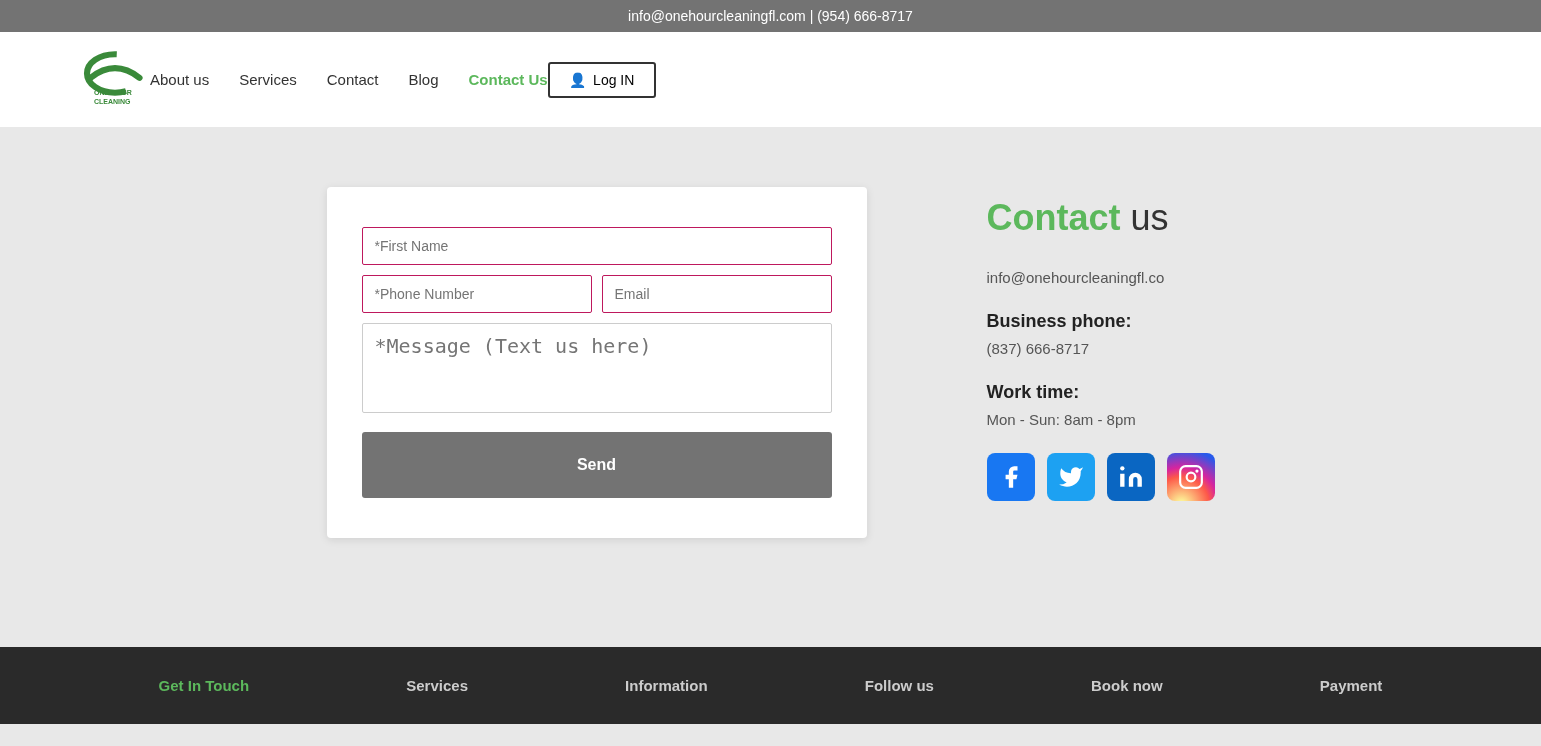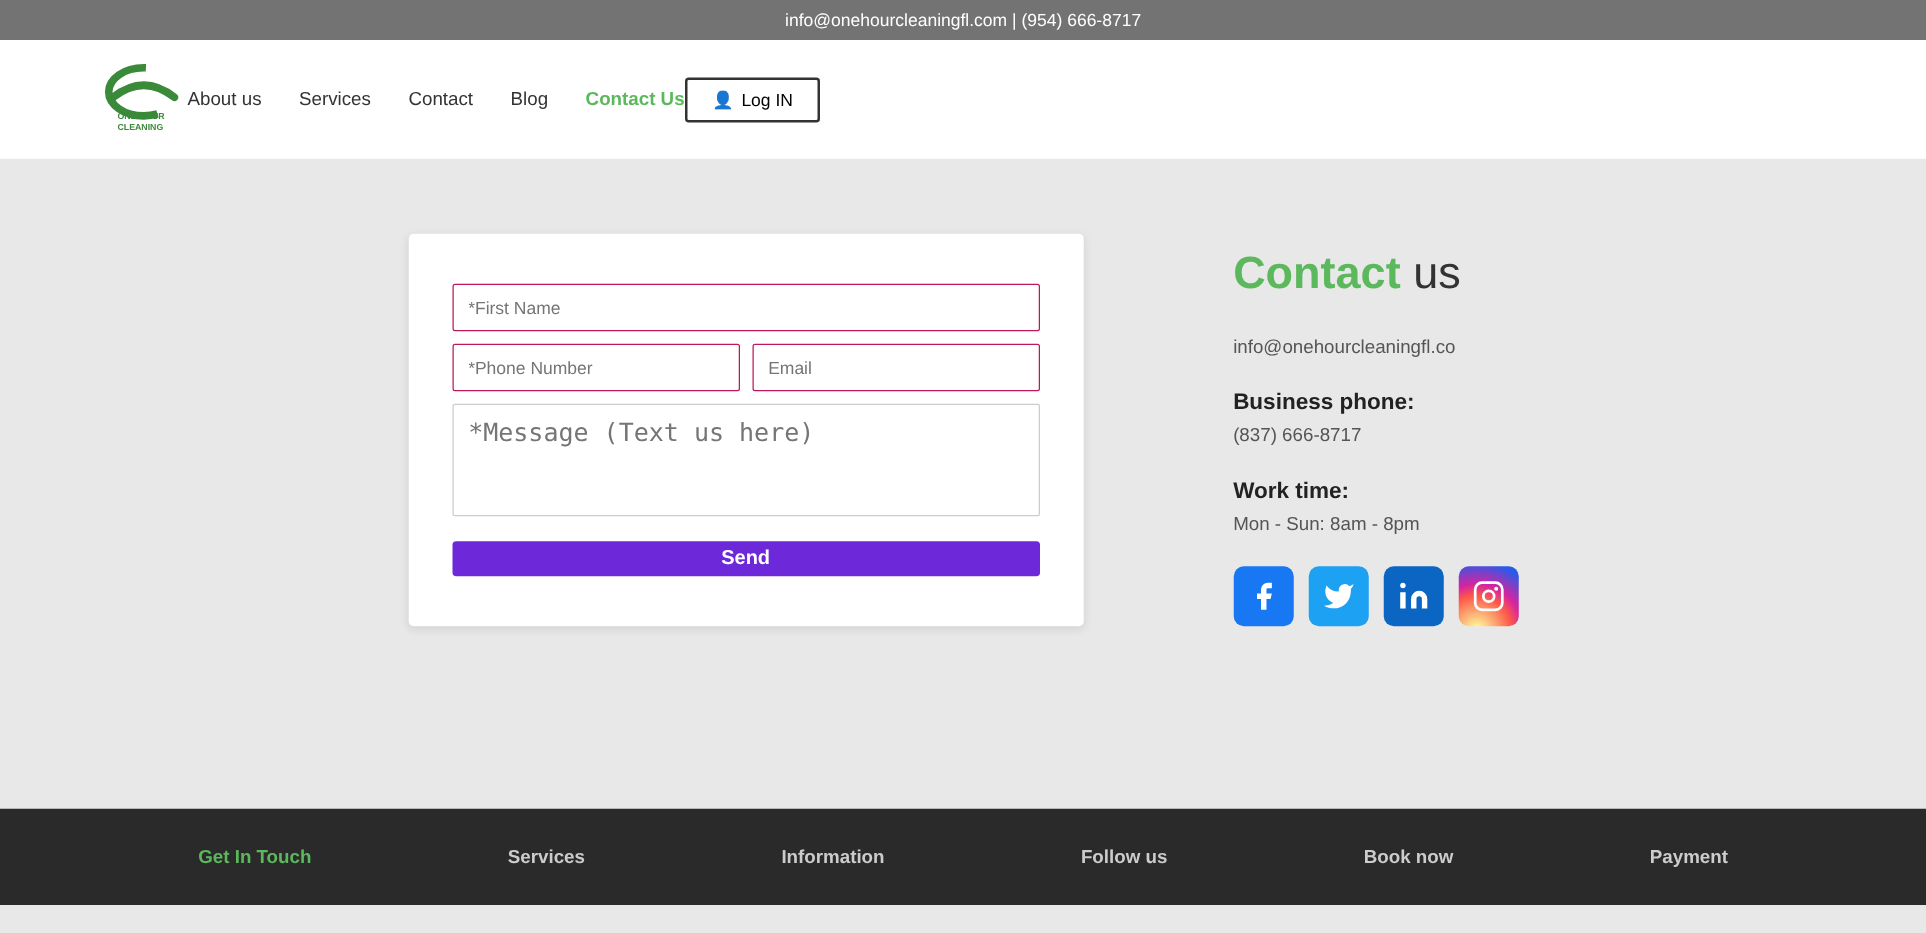--- a/index.html
+++ b/index.html
@@ -108,24 +108,24 @@
       font-size: 20px;
       color: #666;
       height: 90px;
       resize: none;
       outline: none;
       border-radius: 2px;
       margin-bottom: 15px;
     }
     .send-btn {
       width: 100%;
-      background: #6d28d9;
+      background: #737373;
       color: white;
       border: none;
-      padding: 5px;
+      padding: 24px;
       font-size: 16px;
       cursor: pointer;
       border-radius: 3px;
       font-weight: bold;
     }
 
     
     .contact-info {
       padding-top: 10px;
     }

